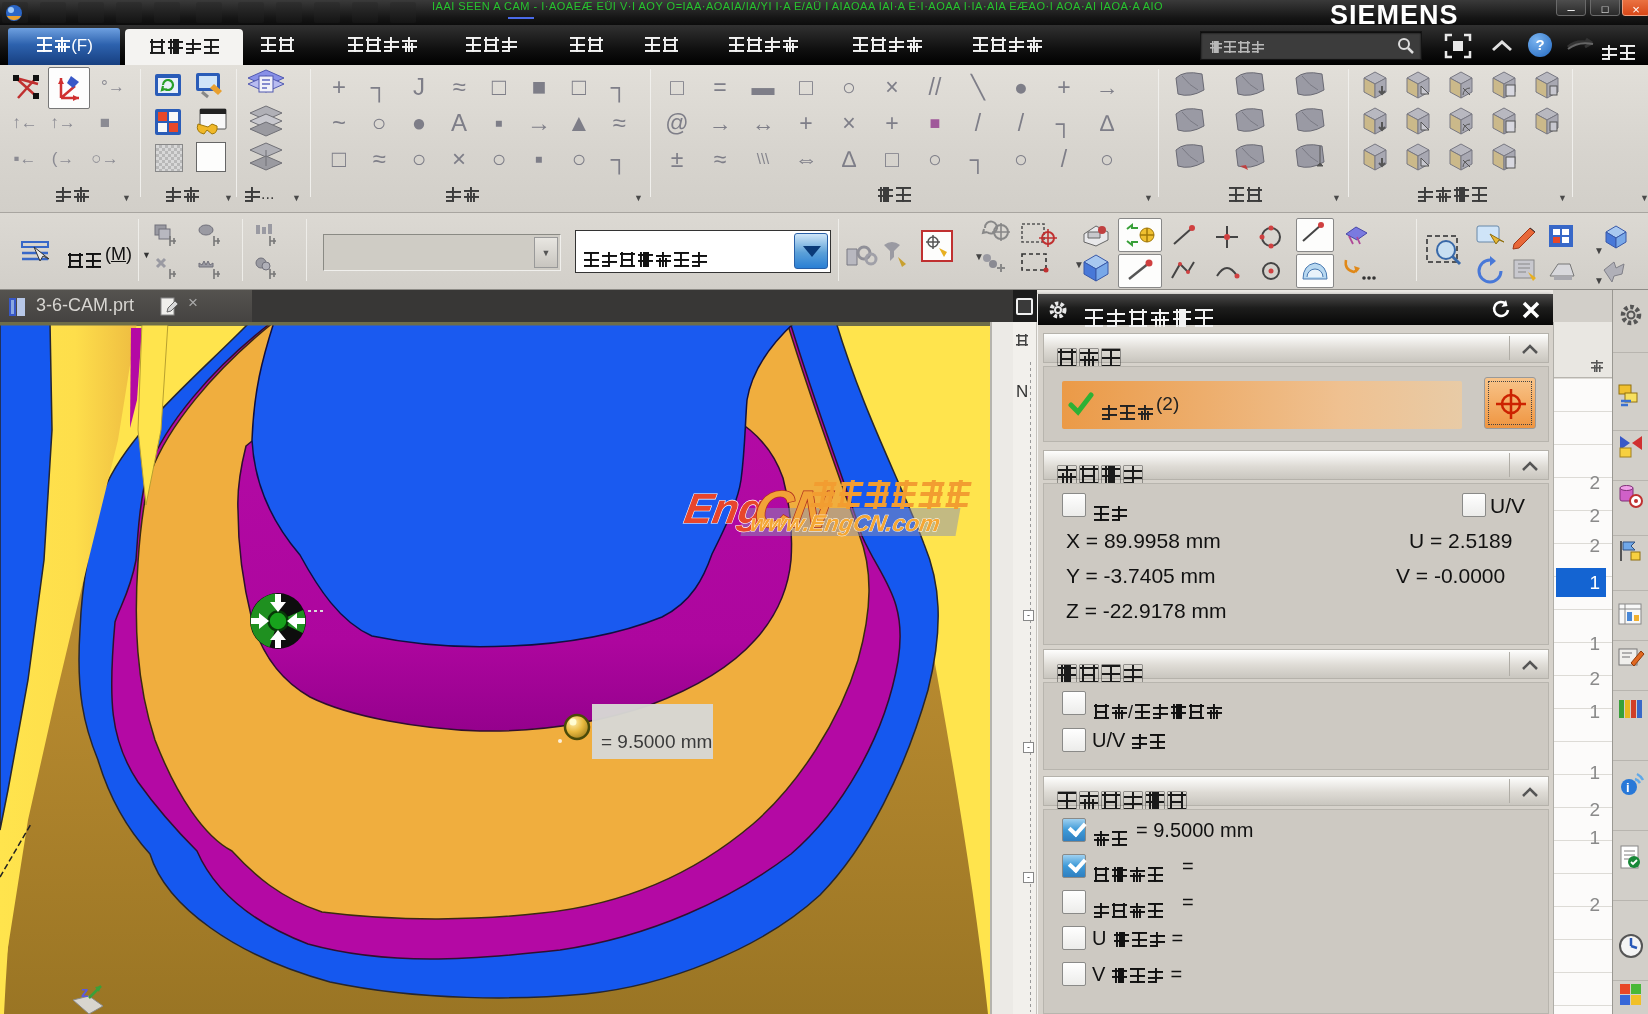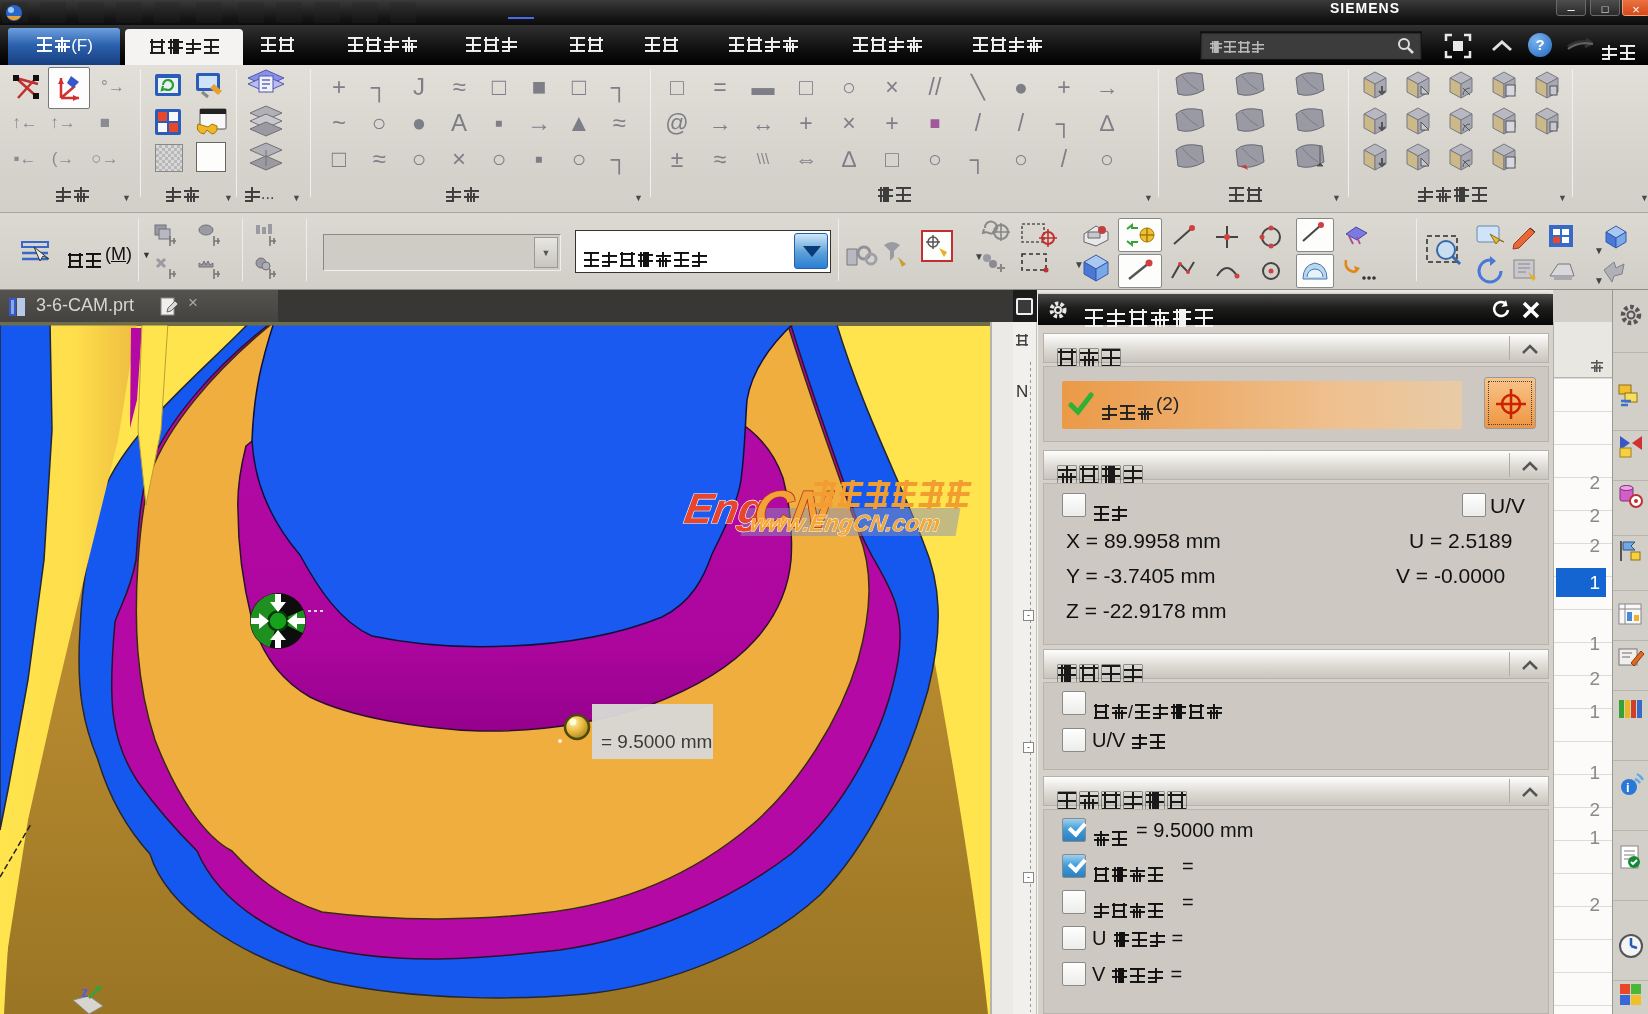--- a/index.html
+++ b/index.html
@@ -12,40 +12,40 @@
 .c.b{width:18px;height:18px;margin:0 2px}
 .c1{background-image:linear-gradient(currentColor,currentColor),linear-gradient(currentColor,currentColor),linear-gradient(currentColor,currentColor),linear-gradient(currentColor,currentColor);background-size:100% 13%,100% 13%,100% 13%,13% 100%;background-position:0 0,0 50%,0 100%,50% 0}
 .c2{background-image:linear-gradient(currentColor,currentColor),linear-gradient(currentColor,currentColor),linear-gradient(currentColor,currentColor),linear-gradient(currentColor,currentColor),linear-gradient(currentColor,currentColor);background-size:100% 13%,13% 100%,13% 100%,100% 13%,60% 13%;background-position:0 10%,15% 0,85% 0,0 100%,50% 55%}
 .c3{background-image:linear-gradient(currentColor,currentColor),linear-gradient(currentColor,currentColor),linear-gradient(currentColor,currentColor),linear-gradient(currentColor,currentColor);background-size:13% 100%,100% 13%,100% 13%,55% 13%;background-position:50% 0,0 25%,0 70%,0 100%}
 .c4{background-image:linear-gradient(currentColor,currentColor),linear-gradient(currentColor,currentColor),linear-gradient(currentColor,currentColor),linear-gradient(currentColor,currentColor),linear-gradient(currentColor,currentColor);background-size:100% 13%,13% 60%,13% 60%,13% 100%,100% 13%;background-position:0 20%,25% 100%,75% 100%,50% 0,0 65%}
 .c5{background-image:linear-gradient(currentColor,currentColor),linear-gradient(currentColor,currentColor),linear-gradient(currentColor,currentColor),linear-gradient(currentColor,currentColor);background-size:100% 13%,100% 13%,40% 100%,13% 100%;background-position:0 15%,0 60%,60% 0,20% 40%}
 
 #titlebar{left:0;top:0;width:1648px;height:25px;background:linear-gradient(#3a3a3a,#161616 70%,#0c0c0c)}
 .qi{position:absolute;top:2px;width:26px;height:21px;background:linear-gradient(#2f2f2f,#141414);border-radius:2px}
 #titlebar .gt{position:absolute;left:432px;top:0px;color:#27c32e;font-size:11px;letter-spacing:.5px;white-space:nowrap}
-#siemens{position:absolute;left:1330px;top:0px;color:#fff;font-weight:bold;font-size:14px;letter-spacing:1px;font-stretch:condensed}
+#siemens{position:absolute;left:1330px;top:0px;color:#fff;font-weight:bold;font-size:27px;letter-spacing:1px;font-stretch:condensed}
 .wbtn{position:absolute;top:-6px;height:22px;width:30px;border-radius:3px;border:1px solid #6a6a6a;background:linear-gradient(#5a5a5a,#2a2a2a);color:#fff;text-align:center;font-size:13px;line-height:30px}
 
 #menubar{left:0;top:25px;width:1648px;height:40px;background:linear-gradient(#313131,#101010 60%,#000)}
 #ftab{position:absolute;left:8px;top:3px;width:112px;height:37px;background:linear-gradient(#6ea0e0,#2d62ae 45%,#173f80);border-radius:3px 3px 0 0;color:#fff;font-size:17px;text-align:center;line-height:36px}
 #atab{position:absolute;left:125px;top:4px;width:118px;height:36px;background:#f4f3f1;border-radius:4px 4px 0 0;color:#1a1a1a;text-align:center;line-height:38px}
 .mtab{position:absolute;top:0;height:40px;color:#f2f2f2;line-height:42px;text-align:center}
 #search{position:absolute;left:1200px;top:6px;width:222px;height:29px;background:#3c3c3c;border:1px solid #141414;box-shadow:inset 0 1px 2px #000;color:#b8b8b8;font-size:15px;line-height:28px;padding-left:8px}
 
 #ribbon{left:0;top:65px;width:1648px;height:148px;background:linear-gradient(#e2dfd9,#d7d4ce 60%,#d2cfc9);border-bottom:1px solid #a8a5a0}
 .gsep{position:absolute;top:4px;height:128px;width:1px;background:#bcb9b3;border-right:1px solid #f0efec}
 .glabel{position:absolute;top:120px;height:24px;color:#3c3c3c;font-size:16px}
 .garr{position:absolute;top:128px;color:#4a4a4a;font-size:9px}
 .ric{position:absolute;width:34px;height:34px;color:#8b8b93;font-size:21px;text-align:center;line-height:34px}
 
 #toolbar2{left:0;top:213px;width:1648px;height:77px;background:linear-gradient(#dcd9d3,#d2cfc9);border-bottom:1px solid #8e8c87}
 .tsep{position:absolute;top:6px;height:62px;width:1px;background:#b8b5af;border-right:1px solid #eeede9}
 
 #tabbar{left:0;top:290px;width:1013px;height:32px;background:#383736}
-#tabact{position:absolute;left:0;top:0;width:278px;height:32px;background:linear-gradient(#55534f,#454341);color:#d5d3d0;font-size:17px}
+#tabact{position:absolute;left:0;top:0;width:252px;height:32px;background:linear-gradient(#55534f,#454341);color:#d5d3d0;font-size:17px}
 
 #rightbase{left:1013px;top:290px;width:635px;height:724px;background:#ece9e4}
 #numcol{left:1553px;top:322px;width:59px;height:692px;background:#fbfafa;border-left:1px solid #b0aea8}
 #resbar{left:1612px;top:290px;width:36px;height:724px;background:#d2cfc9;border-left:1px solid #9a9892}
 
 .sect{position:absolute;left:5px;width:506px;height:30px;background:linear-gradient(#fefefd,#dedbd5 55%,#c9c6bf);border:1px solid #b5b2ab;color:#1a1a1a}
 .sect .zh{position:absolute;left:12px;top:15px;font-weight:bold}
 .sect .c{box-shadow:0 0 0 .4px currentColor}
 .chev{position:absolute;right:8px;top:9px}
 .sect::after{content:"";position:absolute;right:38px;top:2px;bottom:2px;width:1px;background:#b0ada6}
@@ -64,20 +64,21 @@
     <div class="qi" style="left:238px"></div>
     <div class="qi" style="left:276px"></div>
     <div class="qi" style="left:314px"></div>
     <div class="qi" style="left:352px"></div>
     <div class="qi" style="left:390px"></div>
     <svg class="abs" style="left:4px;top:3px" width="20" height="20" viewBox="0 0 20 20">
       <circle cx="10" cy="10" r="8" fill="#2a66c8"></circle>
       <path d="M3,13 a8,8 0 0 0 14,0 z" fill="#e8a030"></path>
       <circle cx="7" cy="7" r="3" fill="#9ec8f8"></circle>
     </svg>
+    <div class="gt">IAAI SEEN A CAM - I·AOAEÆ EÜI V·I  AOY O=IAA·AOAIA/IA/YI  I·A E/AÜ I AIAOAA IAI·A E·I·AOAA I·IA·AIA EÆAO·I AOA·AI IAOA·A AIO</div>
     <div class="abs" style="left:508px;top:17px;width:26px;height:2px;background:#4a6ae8"></div>
     <div id="siemens">SIEMENS</div>
     <div class="wbtn" style="left:1556px">–</div>
     <div class="wbtn" style="left:1590px;font-size:11px;line-height:28px">□</div>
     <div class="wbtn" style="left:1622px;width:28px;background:linear-gradient(#f08050,#d84818);border-color:#f0a080">×</div>
   </div>
 <div class="abs" id="menubar">
     <div id="ftab"><span class="zh" style="color:#fff;position:relative;top:-2px"><i class="c c1"></i><i class="c c4"></i></span><span style="position:relative;top:0px">(F)</span></div>
     <div id="atab"><span class="zh" style="color:#1a1a1a;position:relative;top:-2px"><i class="c c2"></i><i class="c c5"></i><i class="c c3"></i><i class="c c1"></i></span></div>
     <div class="mtab" style="left:254px;width:46px"><span class="zh" style="color:#f2f2f2;position:relative;top:-2px"><i class="c c1"></i><i class="c c2"></i></span></div>

